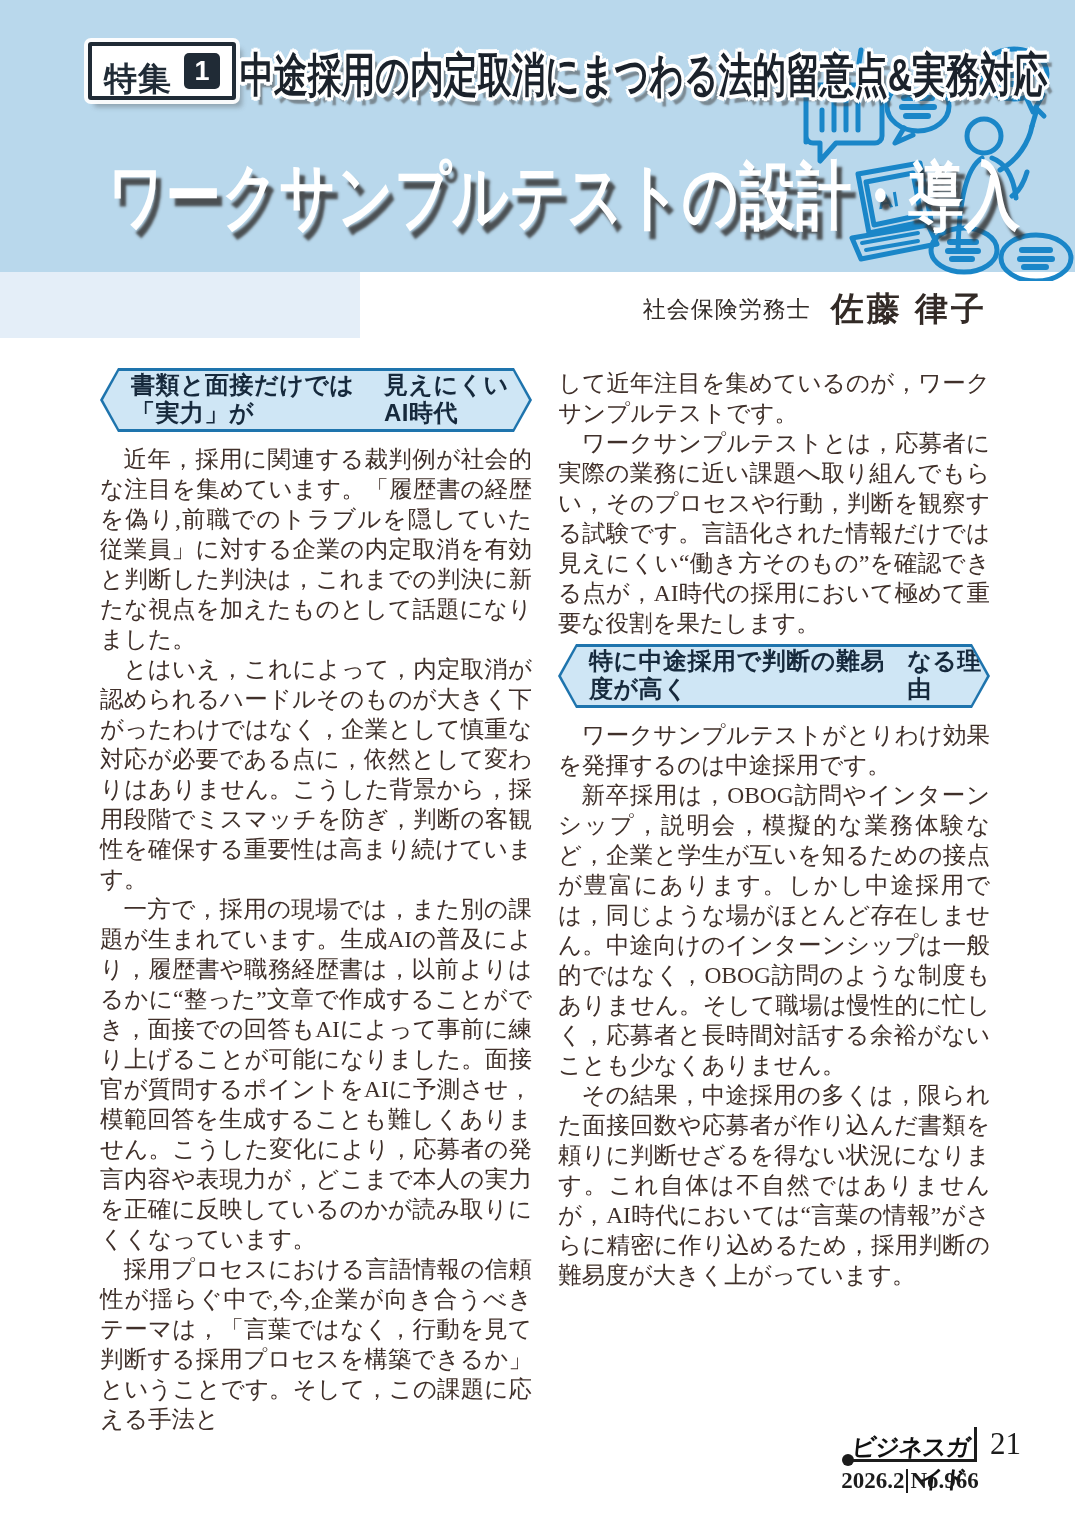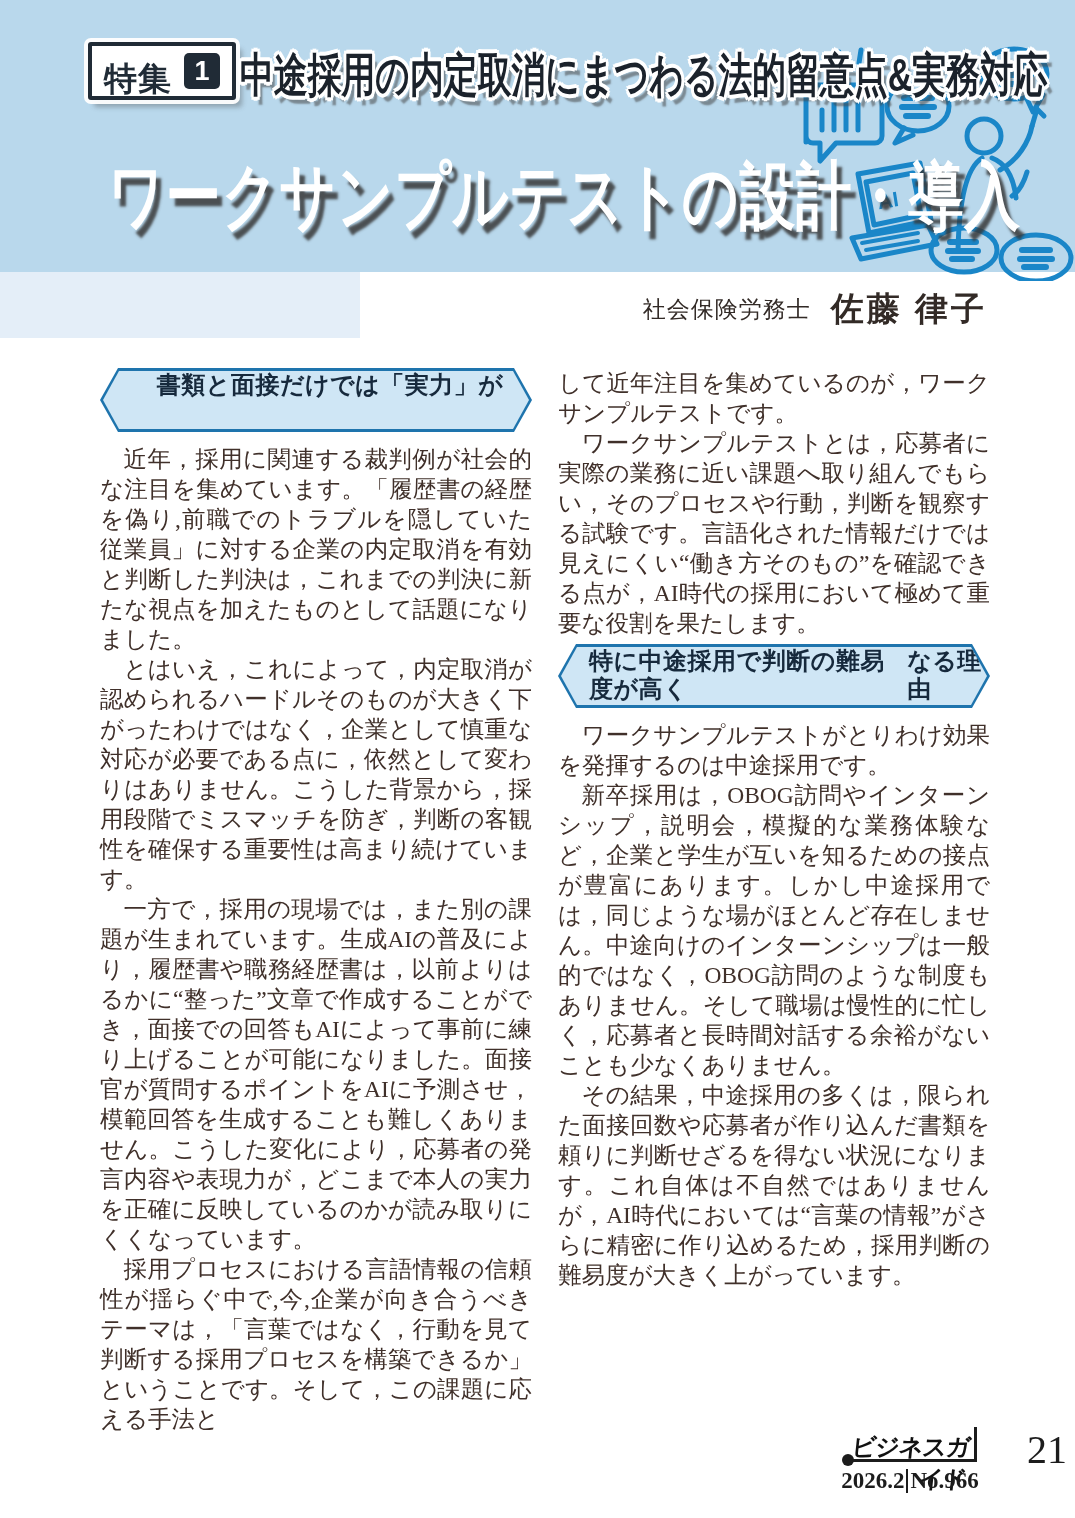--- a/index.html
+++ b/index.html
@@ -73,21 +73,21 @@
   .mt { margin-top:6px; }
 
   
   .footer-dot   { position:absolute; left:842px; top:1454px; width:12px; height:12px; border-radius:50%; background:#1c1c1c; }
   .footer-line  { position:absolute; left:848px; top:1459px; width:128px; height:3px; background:#1c1c1c; }
   .footer-vline { position:absolute; left:974px; top:1427px; width:3px; height:35px; background:#1c1c1c; }
   .footer-logo  {
     position:absolute; left:840px; top:1431px; width:128px; text-align:right;
     font-size:24px; font-weight:900; color:#111; transform:skewX(-6deg); letter-spacing:-1px;
   }
-  .footer-page  { position:absolute; left:990px; top:1426px; font-family:"Liberation Serif", serif; font-size:40px; color:#1c1c1c;margin-left:37px; }
+  .footer-page  { position:absolute; left:990px; top:1426px; font-family:"Liberation Serif", serif; font-size:31px; color:#1c1c1c; }
   .footer-issue {
     position:absolute; left:834px; top:1468px; width:152px;
     display:flex; align-items:center; justify-content:center; gap:2px;
     font-family:"Liberation Serif", serif; font-weight:bold; font-size:23px; color:#1c1c1c;
   }
   .issue-divider { width:2px; height:24px; background:#1c1c1c; }
 </style>
 </head>
 <body>
 
@@ -149,20 +149,21 @@
       <ellipse cx="250" cy="212" rx="35" ry="23"></ellipse>
       <path d="M236 204 h28 M234 213 h32 M238 221 h22" stroke-width="6"></path>
     </g>
   </svg>
 
   <div class="col col-left">
     <div class="hexhead">
       <div class="hex-outer"></div>
       <div class="hex-inner">
         <span class="hline">書類と面接だけでは「実力」が</span>
+        <span class="hline">見えにくいAI時代</span>
       </div>
     </div>
     <p class="body">近年，採用に関連する裁判例が社会的な注目を集めています。「履歴書の経歴を偽り,前職でのトラブルを隠していた従業員」に対する企業の内定取消を有効と判断した判決は，これまでの判決に新たな視点を加えたものとして話題になりました。</p>
     <p class="body">とはいえ，これによって，内定取消が認められるハードルそのものが大きく下がったわけではなく，企業として慎重な対応が必要である点に，依然として変わりはありません。こうした背景から，採用段階でミスマッチを防ぎ，判断の客観性を確保する重要性は高まり続けています。</p>
     <p class="body">一方で，採用の現場では，また別の課題が生まれています。生成AIの普及により，履歴書や職務経歴書は，以前よりはるかに“整った”文章で作成することができ，面接での回答もAIによって事前に練り上げることが可能になりました。面接官が質問するポイントをAIに予測させ，模範回答を生成することも難しくありません。こうした変化により，応募者の発言内容や表現力が，どこまで本人の実力を正確に反映しているのかが読み取りにくくなっています。</p>
     <p class="body">採用プロセスにおける言語情報の信頼性が揺らぐ中で,今,企業が向き合うべきテーマは，「言葉ではなく，行動を見て判断する採用プロセスを構築できるか」ということです。そして，この課題に応える手法と</p>
   </div>
 
   <div class="col col-right">
     <p class="body no-indent">して近年注目を集めているのが，ワークサンプルテストです。</p>

